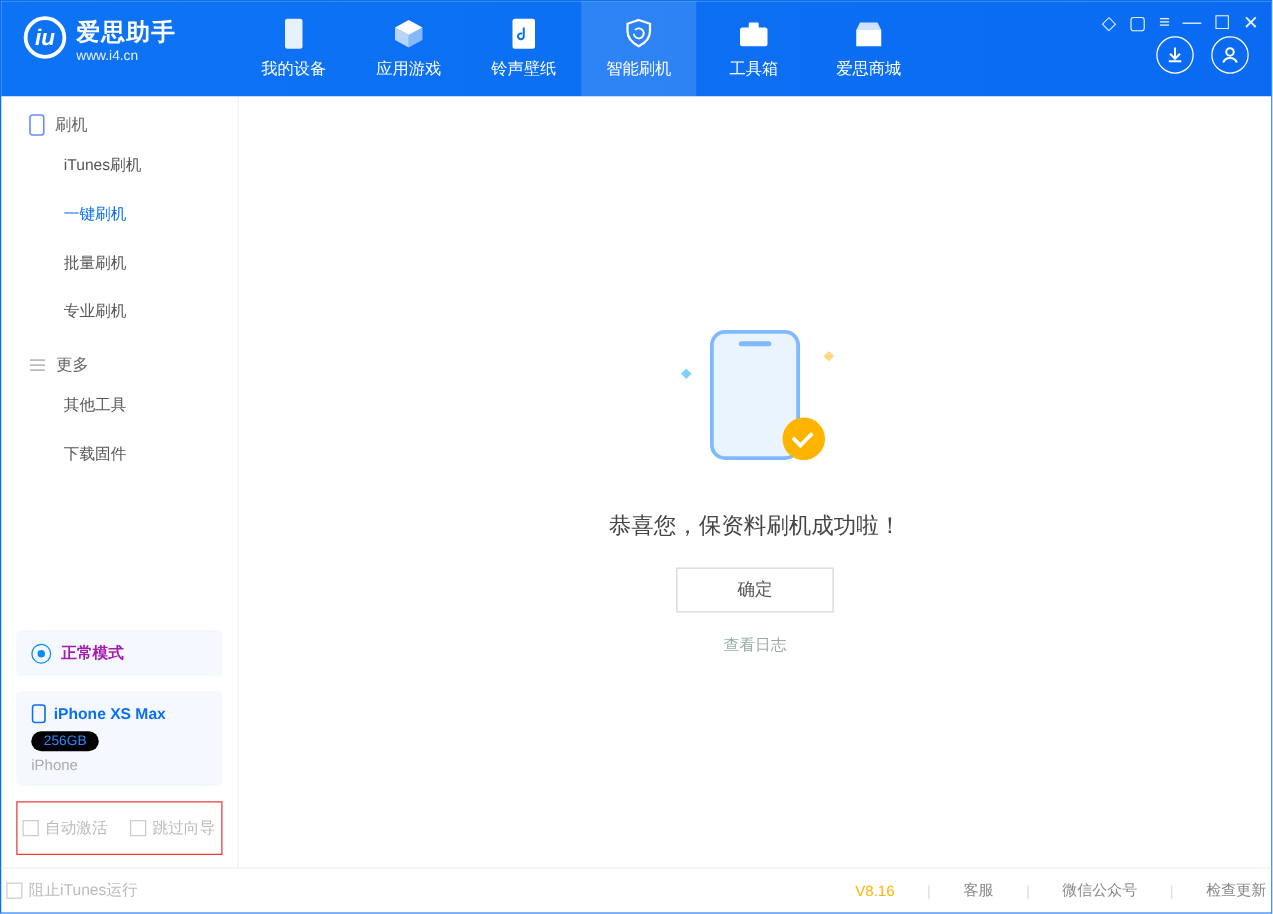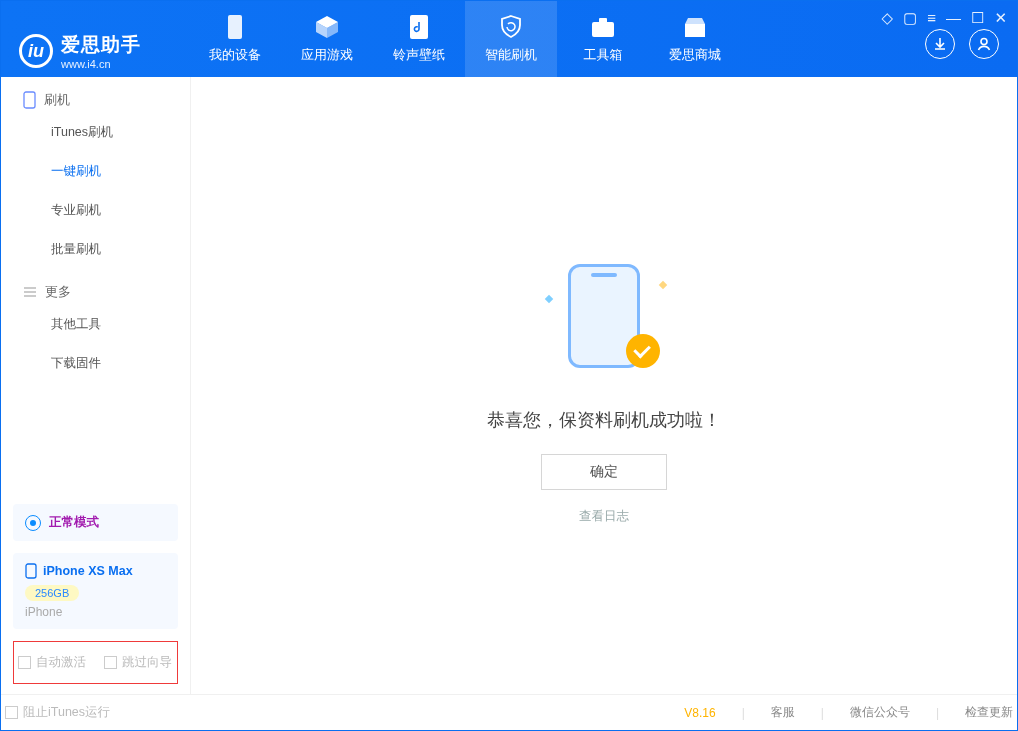--- a/index.html
+++ b/index.html
@@ -1,21 +1,21 @@
 <!DOCTYPE html>
 <html><head>
 <meta charset="utf-8">
 <style>
 * { margin: 0; padding: 0; box-sizing: border-box; font-family: "Microsoft YaHei", Arial, sans-serif; }
 body { background: #fff; }
 .window { width: 1018px; height: 731px; border: 1px solid #0a6ff0; display: flex; flex-direction: column; background: #fff; }
 
 
 .topbar { height: 76px; background: linear-gradient(90deg,#0d73f5 0%,#0a6bf2 100%); color: #fff; display: flex; align-items: flex-start; padding: 0 12px 0 18px; position: relative; }
-.logo-block { display: flex; align-items: center; gap: 8px; width: 170px; padding-top: 31px; }
+.logo-block { display: flex; gap: 8px; width: 170px; padding-top: 12px; }
 .logo-ring { width: 34px; height: 34px; border: 3px solid #fff; border-radius: 50%; display: flex; align-items: center; justify-content: center; font-weight: bold; font-size: 18px; font-style: italic; }
 .logo-text .cn { font-size: 19px; font-weight: 600; letter-spacing: 1px; }
 .logo-text .url { font-size: 11px; opacity: .9; }
 
 .navtabs { display: flex; height: 100%; align-items: flex-end; }
 .navtab { width: 92px; height: 76px; display: flex; flex-direction: column; align-items: center; justify-content: center; gap: 6px; font-size: 13px; cursor: pointer; }
 .navtab.active { background: rgba(255,255,255,.14); }
 .navtab .ticon { width: 26px; height: 26px; display:flex; align-items:center; justify-content:center; }
 .navtab .ticon svg { fill:#fff; }
 
@@ -35,21 +35,21 @@
 .sbsec svg{stroke:#77a;}
 .sbitem { padding: 11px 0 11px 50px; font-size: 12.5px; color: #555; cursor: pointer; }
 .sbitem.active { color: #0a6ff0; }
 .sbspacer { flex:1; }
 .mode-box, .device-box { margin: 6px 12px; background:#f5f9ff; border-radius:4px; padding:10px 12px; font-size:12.5px; }
 .mode-box { display:flex; align-items:center; gap:8px; color:#a21caf;font-weight:bold;}
 .mode-box .dot { width:16px;height:16px;border:1.5px solid #0a8cff;border-radius:50%;display:flex;align-items:center;justify-content:center;}
 .mode-box .dot::after{content:"";width:6px;height:6px;background:#0a8cff;border-radius:50%;}
 .device-box .dname{color:#0a6ff0;font-weight:600;display:flex;align-items:center;gap:6px;}
 .device-box .dname svg{stroke:#0a6ff0;}
-.capacity{display:inline-block;margin:6px 0 2px 0;padding:2px 10px;border-radius:10px;background:#fef9c3;color:#2a89ff;font-size:11px;}
+.capacity{display:inline-block;margin:6px 0 2px 0;padding:2px 10px;border-radius:10px;background:#000000;color:#2a89ff;font-size:11px;}
 .device-box .sub{color:#aaa;font-size:12px;margin-top:2px;}
 .redframe{border:1.5px solid #ef3a3a;margin:6px 12px 10px 12px;padding:12px 4px;display:flex;align-items:center;gap:18px;}
 .chk{display:flex;align-items:center;gap:5px;color:#bbb;font-size:12.5px;}
 .chk .box{width:13px;height:13px;border:1px solid #ccc;}
 
 
 .main { flex:1; display:flex; flex-direction:column; align-items:center; justify-content:center; }
 .illust { position:relative; width:140px;height:140px;margin-bottom:22px;}
 .illust .phone{position:absolute;left:34px;top:18px;width:72px;height:104px;border:3px solid #7fb9ff;border-radius:12px;background:#eaf4ff;}
 .illust .phone::before{content:"";position:absolute;top:6px;left:50%;transform:translateX(-50%);width:26px;height:4px;background:#7fb9ff;border-radius:3px;}
@@ -168,22 +168,22 @@
 
     <div class="sidebar">
       <div class="sbsec">
         <svg width="13" height="18">
             <rect x="1" y="1" width="11" height="16" rx="2" fill="none" stroke="#6a8cff" stroke-width="1.3"></rect>
           </svg>
         <span>刷机</span>
       </div>
       <div class="sbitem">iTunes刷机</div>
       <div class="sbitem active">一键刷机</div>
+      <div class="sbitem">批量刷机</div>
       <div class="sbitem">专业刷机</div>
-      <div class="sbitem">批量刷机</div>
 
       <div class="sbsec">
         <svg width="14" height="12">
             <path d="M1 2h12M1 6h12M1 10h12" stroke="#bbb" stroke-width="1.4"></path>
           </svg>
         <span>更多</span>
       </div>
       <div class="sbitem">其他工具</div>
       <div class="sbitem">下载固件</div>
 

